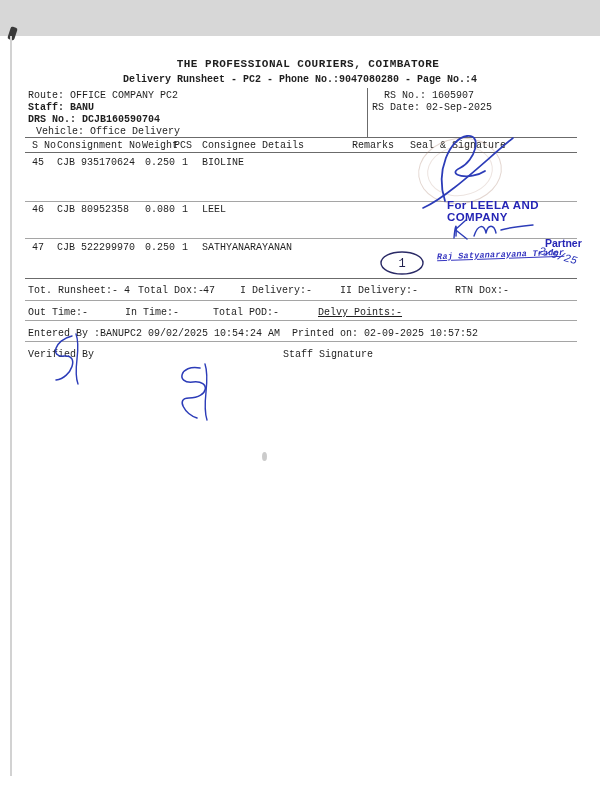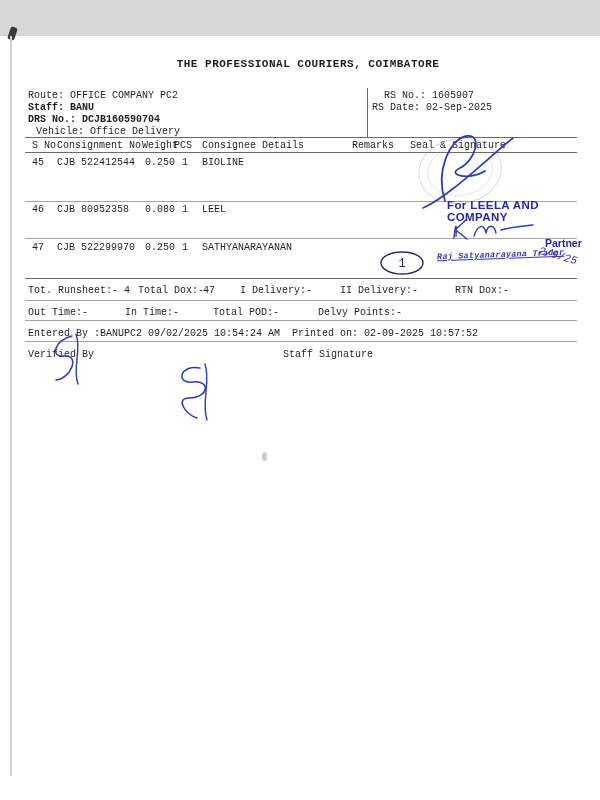--- a/index.html
+++ b/index.html
@@ -37,20 +37,21 @@
 <body>
 
 <div id="page">
 
   <div class="scanband"></div>
   <div class="scanmark"></div>
   <div class="scanedge"></div>
   <div class="artifact"></div>
 
   <div class="abs mono bold center" style="top:58px;font-size:11px;letter-spacing:.5px;padding-left:16px;">THE PROFESSIONAL COURIERS, COIMBATORE</div>
+  <div class="abs mono bold center" style="top:74px;font-size:10px;">Delivery Runsheet - PC2 - Phone No.:9047080280 - Page No.:4</div>
 
   <div class="abs mono" style="left:28px;top:90px;">Route: OFFICE COMPANY PC2</div>
   <div class="abs mono" style="left:372px;top:90px;padding-left:12px;">RS No.: 1605907</div>
   <div class="abs mono bold" style="left:28px;top:102px;">Staff: BANU</div>
   <div class="abs mono" style="left:372px;top:102px;">RS Date: 02-Sep-2025</div>
   <div class="abs mono bold" style="left:28px;top:114px;">DRS No.: DCJB160590704</div>
   <div class="abs mono" style="left:36px;top:126px;">Vehicle: Office Delivery</div>
 
   <div class="vline" style="left:367px;top:88px;height:49px;"></div>
 
@@ -63,21 +64,21 @@
   <div class="abs mono" style="left:32px;top:140px;">S No</div>
   <div class="abs mono" style="left:57px;top:140px;">Consignment No</div>
   <div class="abs mono" style="left:142px;top:140px;">Weight</div>
   <div class="abs mono" style="left:174px;top:140px;">PCS</div>
   <div class="abs mono" style="left:202px;top:140px;">Consignee Details</div>
   <div class="abs mono" style="left:352px;top:140px;">Remarks</div>
   <div class="abs mono" style="left:410px;top:140px;">Seal &amp; Signature</div>
 
   <div>
     <div class="abs mono" style="left:32px;top:157px;">45</div>
-    <div class="abs mono" style="left:57px;top:157px;">CJB 522412544</div>
+    <div class="abs mono" style="left:57px;top:157px;">CJB 935170624</div>
     <div class="abs mono" style="left:145px;top:157px;">0.250</div>
     <div class="abs mono" style="left:182px;top:157px;">1</div>
     <div class="abs mono" style="left:202px;top:157px;">BIOLINE</div>
   </div>
 
   <div>
     <div class="abs mono" style="left:32px;top:204px;">46</div>
     <div class="abs mono" style="left:57px;top:204px;">CJB 80952358</div>
     <div class="abs mono" style="left:145px;top:204px;">0.080</div>
     <div class="abs mono" style="left:182px;top:204px;">1</div>
@@ -124,21 +125,21 @@
   <div class="abs mono" style="left:203px;top:285px;">47</div>
   <div class="abs mono" style="left:240px;top:285px;">I Delivery:-</div>
   <div class="abs mono" style="left:340px;top:285px;">II Delivery:-</div>
   <div class="abs mono" style="left:455px;top:285px;">RTN Dox:-</div>
 
   <div class="hline light" style="left:25px;top:300px;width:552px;"></div>
 
   <div class="abs mono" style="left:28px;top:307px;">Out Time:-</div>
   <div class="abs mono" style="left:125px;top:307px;">In Time:-</div>
   <div class="abs mono" style="left:213px;top:307px;">Total POD:-</div>
-  <div class="abs mono" style="left:318px;top:307px;">Delvy Points:-</div>
+  <div class="abs mono" style="left:318px;top:307px;text-decoration:underline;">Delvy Points:-</div>
 
   <div class="hline light" style="left:25px;top:320px;width:552px;"></div>
 
   <div class="abs mono" style="left:28px;top:328px;">Entered By :BANUPC2 09/02/2025 10:54:24 AM</div>
   <div class="abs mono" style="left:292px;top:328px;">Printed on: 02-09-2025 10:57:52</div>
 
   <div class="hline light" style="left:25px;top:341px;width:552px;"></div>
 
   <div class="abs mono" style="left:28px;top:349px;">Verified By</div>
   <div class="abs mono" style="left:283px;top:349px;">Staff Signature</div>

